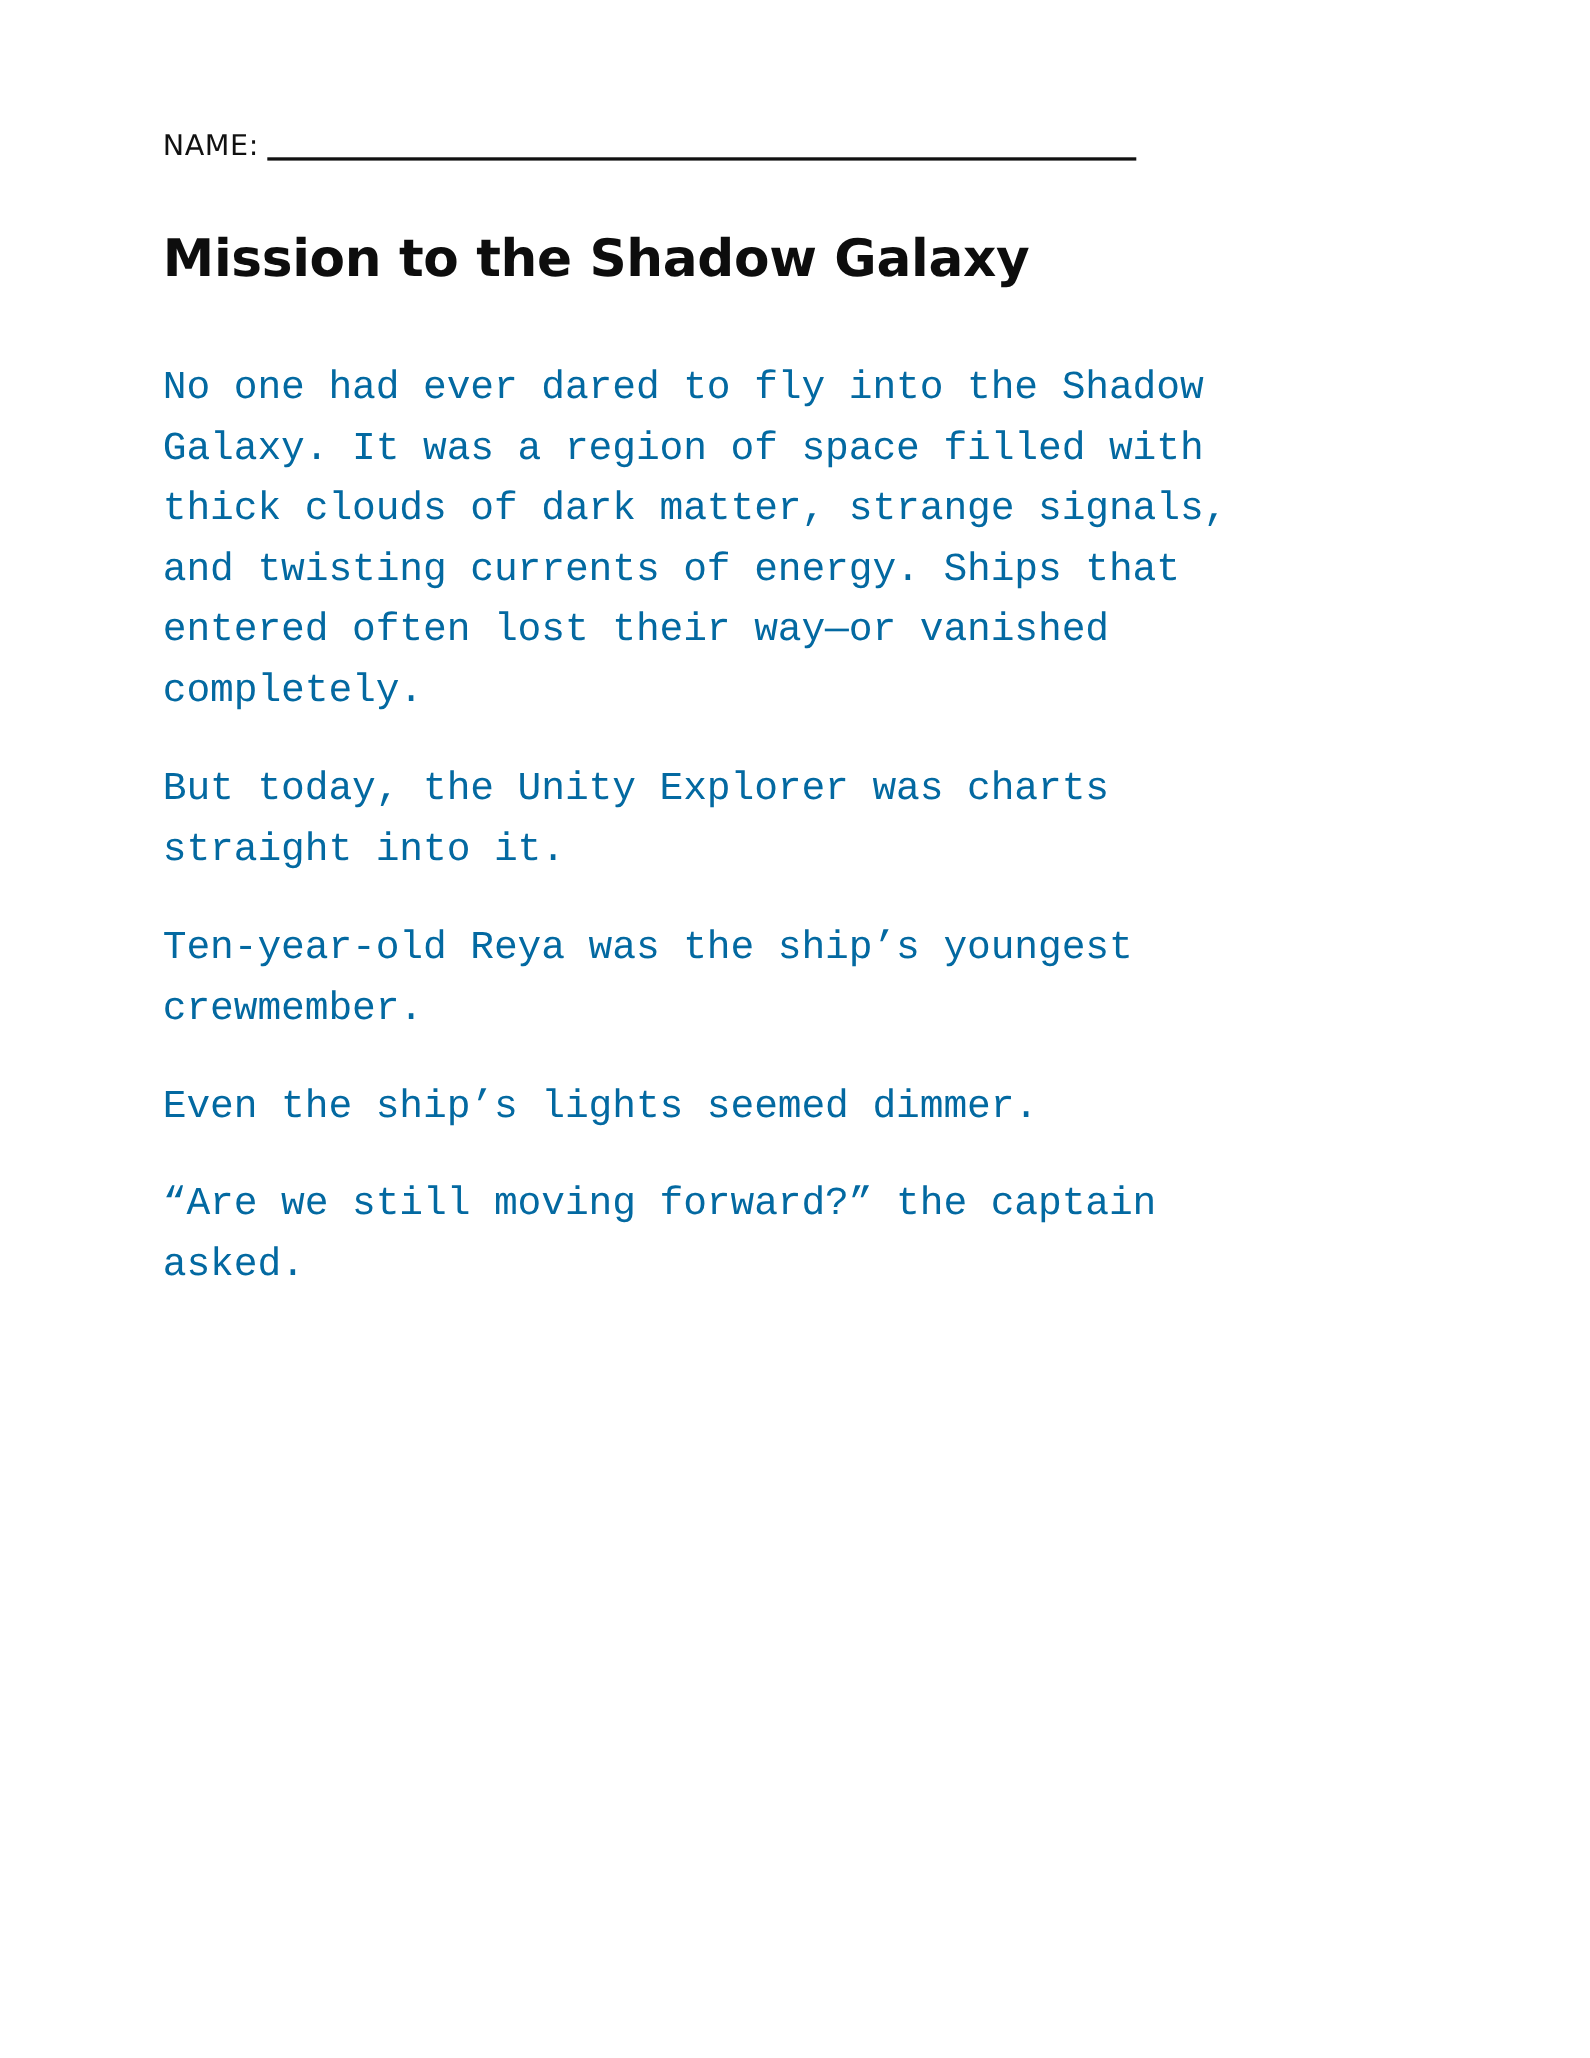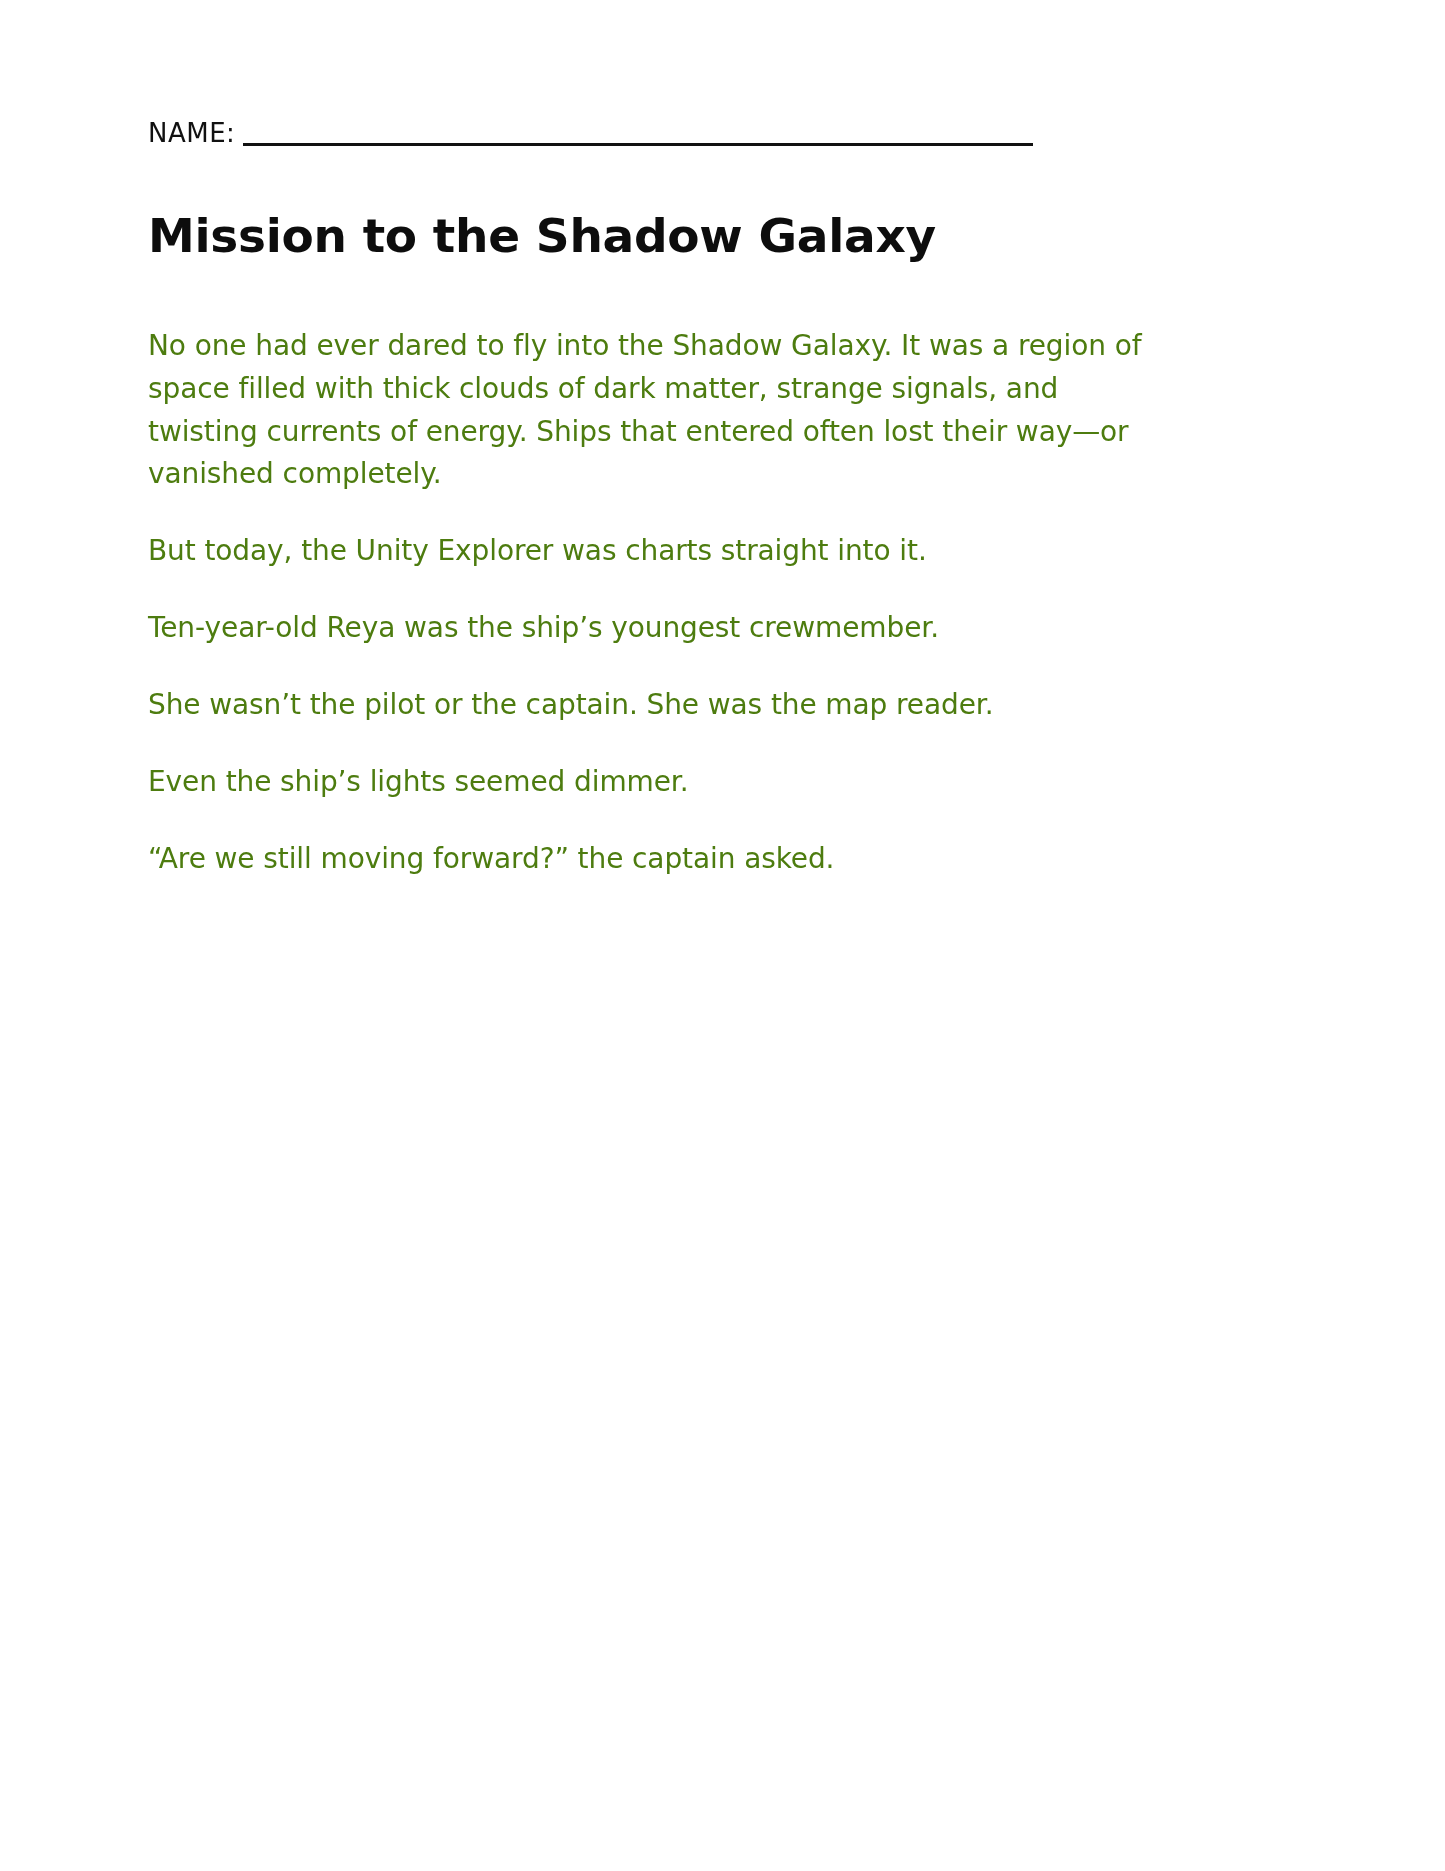--- a/index.html
+++ b/index.html
@@ -47,26 +47,27 @@
     font-size: 47px;
     font-weight: bold;
     letter-spacing: -0.3px;
     margin: 0 0 62px 0;
     color: #0d0d0d;
   }
   .story {
     margin: 0;
   }
   .para {
-    font-size: 28px;
+    font-size: 36px;
     line-height: 1.53;
     margin: 0 0 34px 0;
-    color: #4d7c0f;
+    color: #0369a1;
     max-width: 1000px;
     letter-spacing: -0.1px;
+    font-family: Liberation Mono, monospace;
   }
   .para:last-child {
     margin-bottom: 0;
   }
 </style>
 </head>
 <body>
 
 <div class="page">
 
@@ -74,18 +75,17 @@
     <span class="name-label">NAME:</span>
     <span class="name-line"></span>
   </div>
 
   <h1 class="title">Mission to the Shadow Galaxy</h1>
 
   <div class="story">
     <p class="para">No one had ever dared to fly into the Shadow Galaxy. It was a region of space filled with thick clouds of dark matter, strange signals, and twisting currents of energy. Ships that entered often lost their way—or vanished completely.</p>
     <p class="para">But today, the Unity Explorer was charts straight into it.</p>
     <p class="para">Ten-year-old Reya was the ship’s youngest crewmember.</p>
-    <p class="para">She wasn’t the pilot or the captain. She was the map reader.</p>
     <p class="para">Even the ship’s lights seemed dimmer.</p>
     <p class="para">“Are we still moving forward?” the captain asked.</p>
   </div>
 
 </div>
 
 </body></html>

